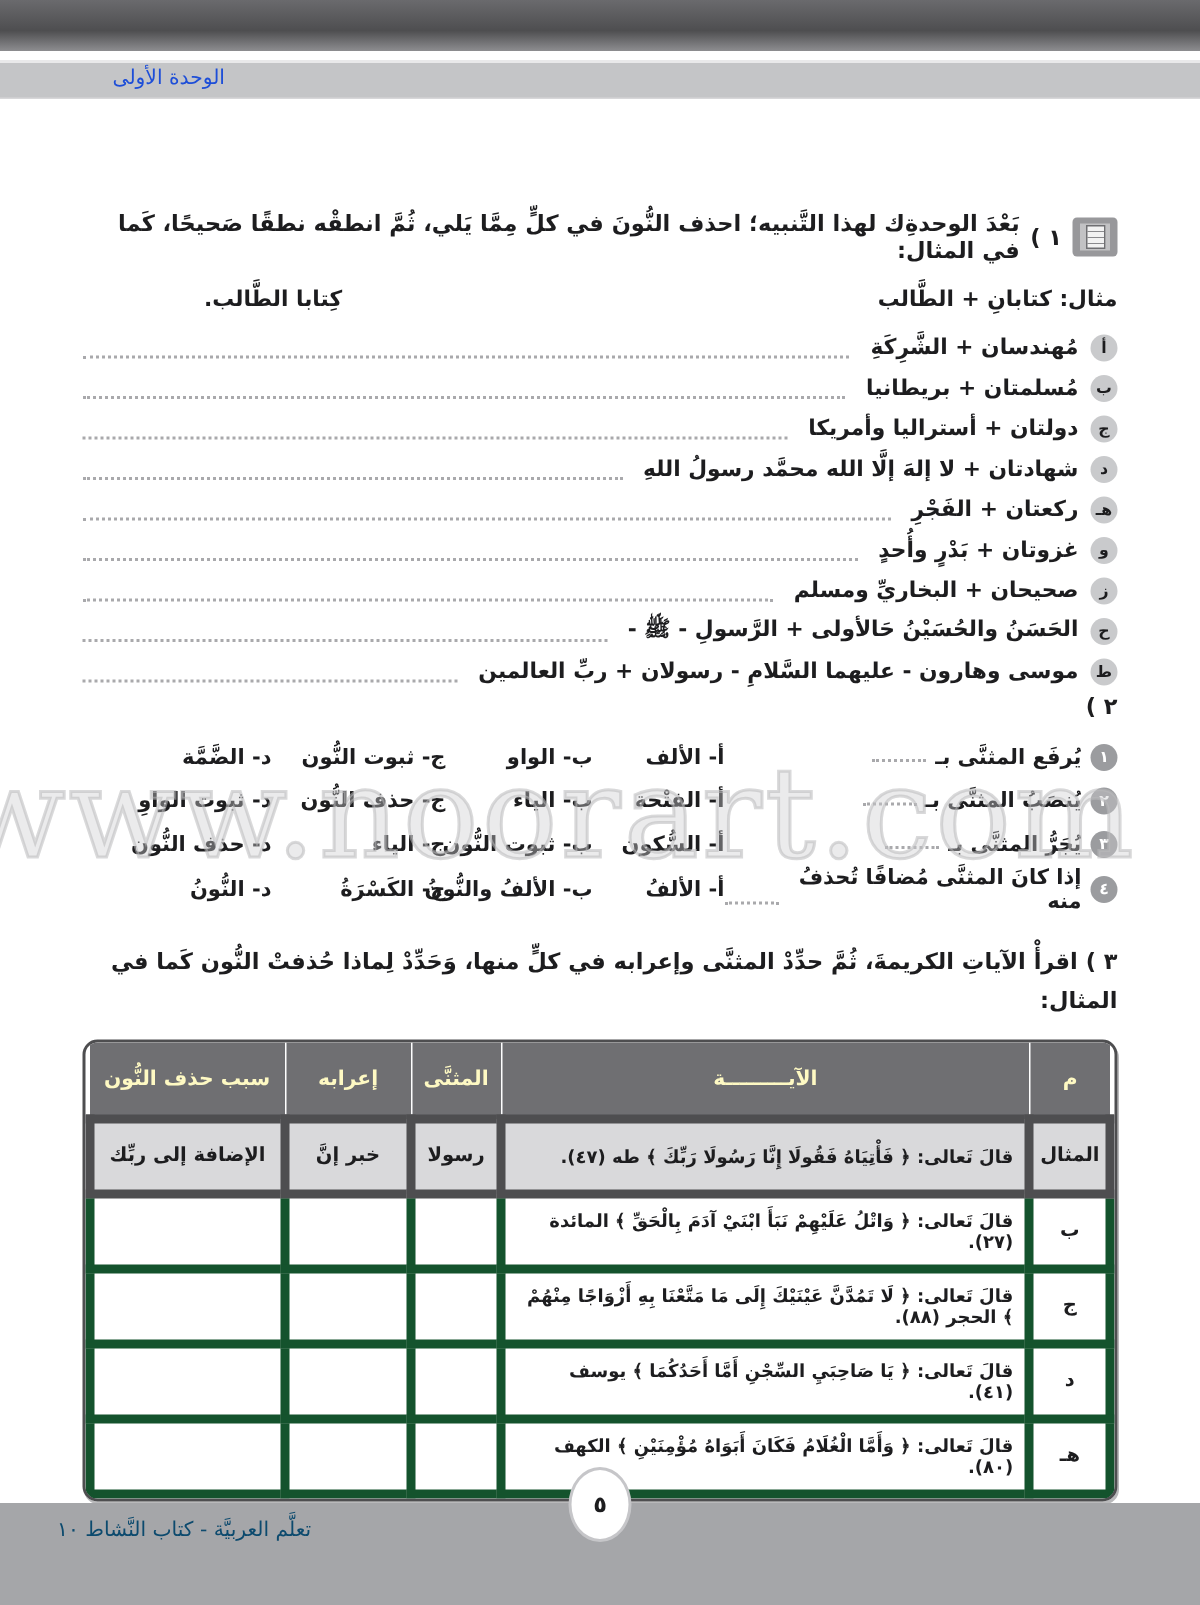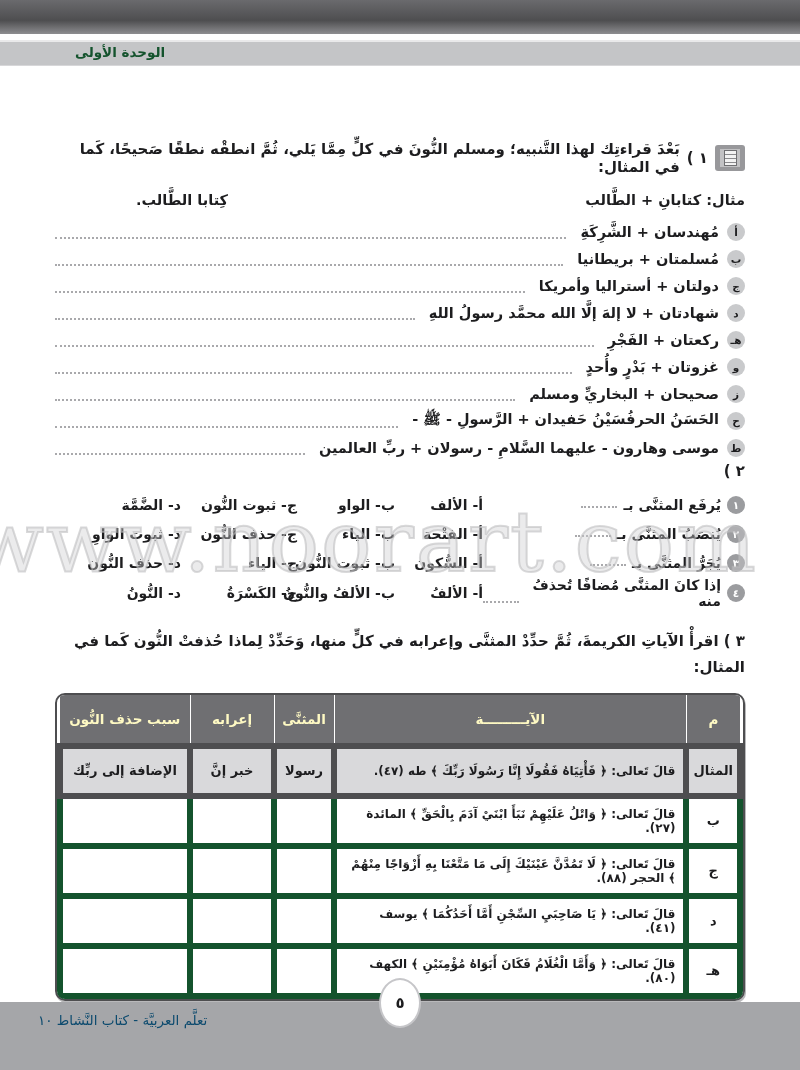--- a/index.html
+++ b/index.html
@@ -3,21 +3,21 @@
 <meta charset="utf-8">
 <style>
   html,body{margin:0;padding:0;background:#ffffff;}
   .page{position:relative;width:800px;height:1070px;background:#ffffff;overflow:hidden;
         font-family:"DejaVu Sans",sans-serif;color:#1d1d1f;}
   
   .top-shade{position:absolute;top:0;left:0;width:800px;height:34px;
              background:linear-gradient(180deg,#6a6a6d 0%,#4e4e50 60%,#8d8d90 100%);}
   .unit-bar{position:absolute;top:40px;left:0;width:800px;height:23px;background:#c4c5c7;
             border-top:2px solid #e9e9ea;border-bottom:1px solid #d7d7d9;}
-  .unit-title{position:absolute;left:75px;top:2px;font-size:13.5px;font-weight:bold;color:#14532d;}
+  .unit-title{position:absolute;left:75px;top:2px;font-size:13.5px;font-weight:normal;color:#1d4ed8;}
   
   .watermark{position:absolute;top:492px;left:-28px;width:880px;height:100px;direction:ltr;
              font-family:"DejaVu Serif",serif;font-size:84px;letter-spacing:2px;line-height:100px;
              color:rgba(205,205,208,0.40);-webkit-text-stroke:2px rgba(185,185,188,0.55);
              pointer-events:none;z-index:5;white-space:nowrap;}
   
   .section{position:absolute;left:55px;right:55px;}
   .sec-title{display:flex;align-items:center;gap:7px;font-weight:bold;font-size:15px;}
   .sec-num{font-weight:bold;font-size:15px;white-space:nowrap;}
   .badge{flex:0 0 auto;width:18px;height:18px;border-radius:50%;background:#c9cacc;
@@ -80,21 +80,21 @@
   <div class="watermark">www.noorart.com</div>
 
   <div class="section" id="ex1">
     <div class="sec-title">
       <span class="doc-icon">
           <span class="inner">
             <span class="paper"></span>
           </span>
         </span>
       <span class="sec-num">١ )</span>
-      <span>بَعْدَ قراءتِك لهذا التَّنبيه؛ ومسلم النُّونَ في كلٍّ مِمَّا يَلي، ثُمَّ انطقْه نطقًا صَحيحًا، كَما في المثال:</span>
+      <span>بَعْدَ الوحدةِك لهذا التَّنبيه؛ احذف النُّونَ في كلٍّ مِمَّا يَلي، ثُمَّ انطقْه نطقًا صَحيحًا، كَما في المثال:</span>
     </div>
     <div class="ex1-example">
       <span>مثال: كتابانِ + الطَّالب</span>
       <span class="ex1-answer">كِتابا الطَّالب.</span>
     </div>
     <div class="ex1-list">
       <div class="ex1-item">
         <span class="badge">أ</span>
         <span class="txt">مُهندسان + الشَّرِكَةِ</span>
         <span class="dots"></span>
@@ -124,21 +124,21 @@
         <span class="txt">غزوتان + بَدْرٍ وأُحدٍ</span>
         <span class="dots"></span>
       </div>
       <div class="ex1-item">
         <span class="badge">ز</span>
         <span class="txt">صحيحان + البخاريِّ ومسلم</span>
         <span class="dots"></span>
       </div>
       <div class="ex1-item">
         <span class="badge">ح</span>
-        <span class="txt">الحَسَنُ الحرفُسَيْنُ حَفيدان + الرَّسولِ - ﷺ -</span>
+        <span class="txt">الحَسَنُ والحُسَيْنُ حَالأولى + الرَّسولِ - ﷺ -</span>
         <span class="dots"></span>
       </div>
       <div class="ex1-item">
         <span class="badge">ط</span>
         <span class="txt">موسى وهارون - عليهما السَّلامِ - رسولان + ربِّ العالمين</span>
         <span class="dots"></span>
       </div>
     </div>
   </div>
 

